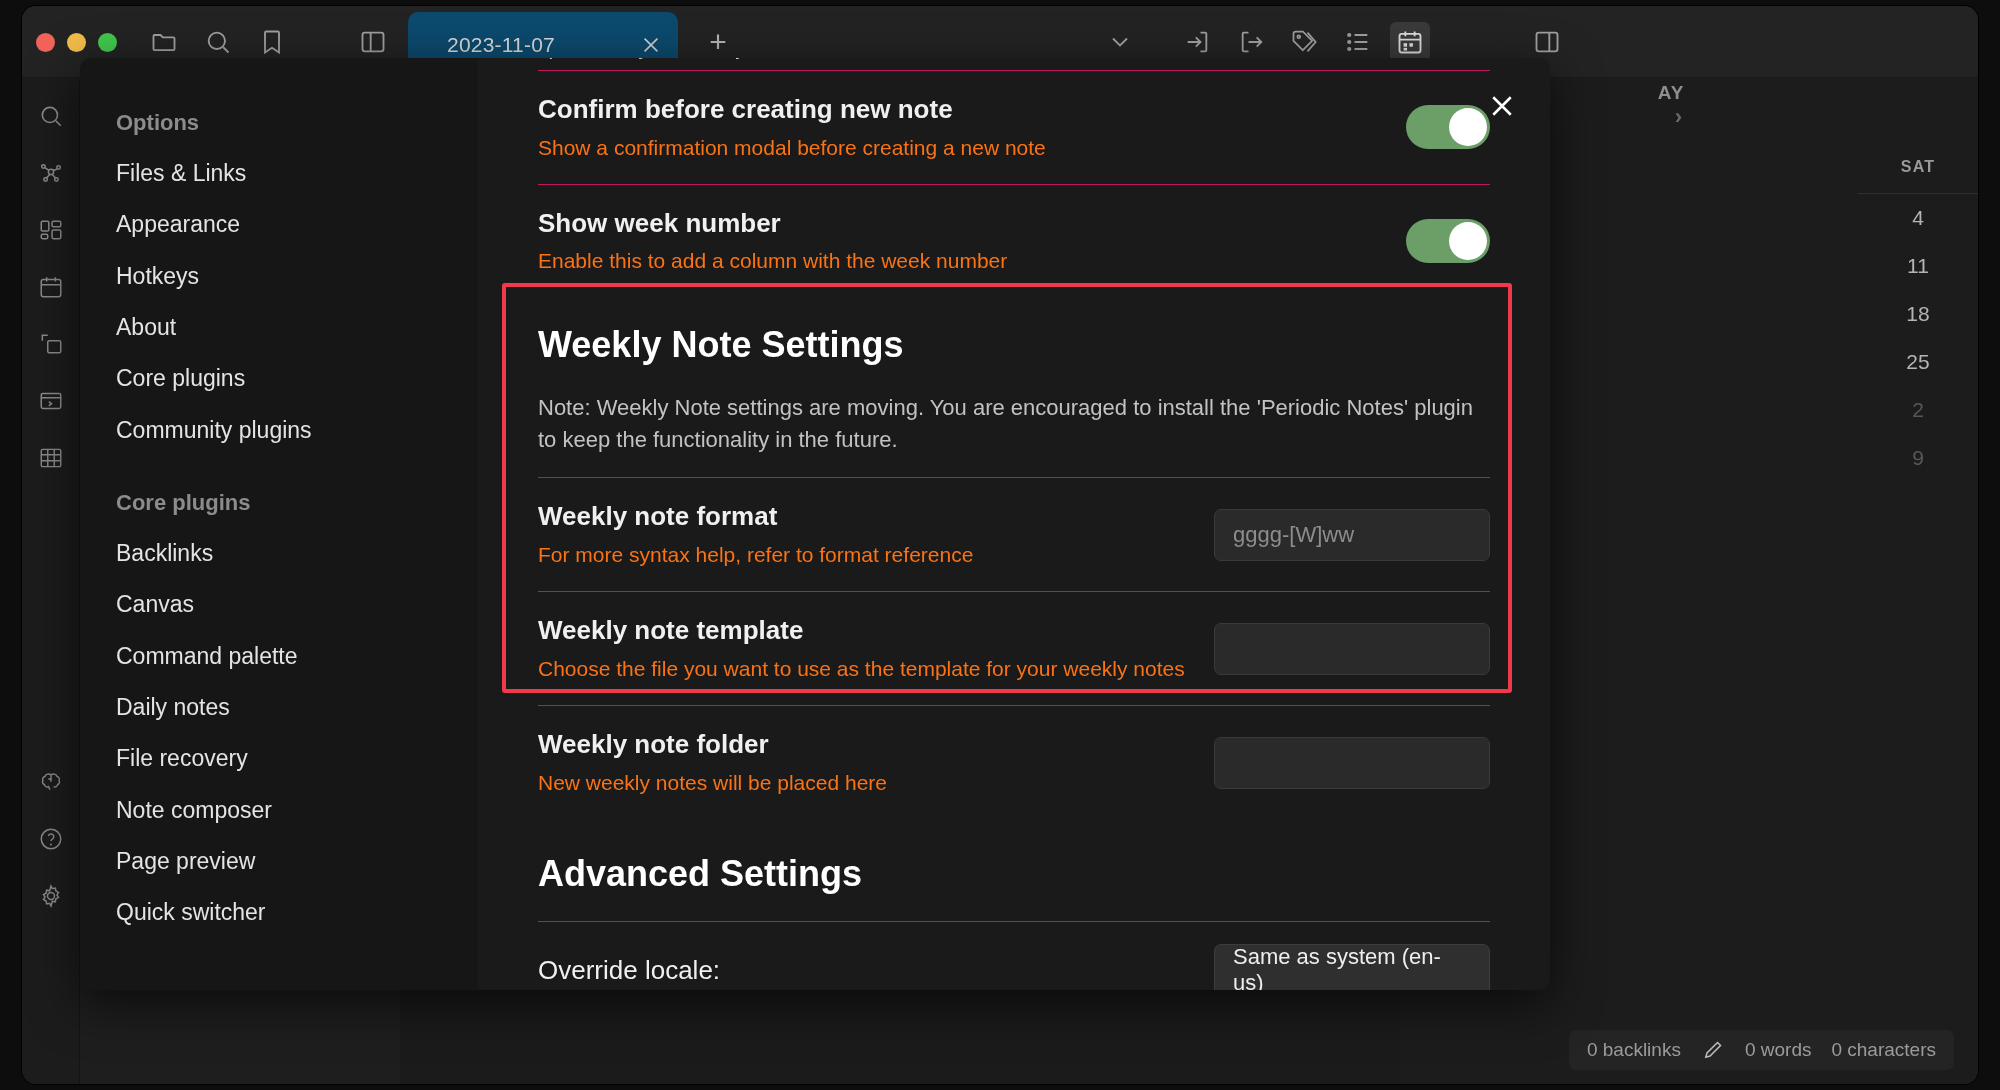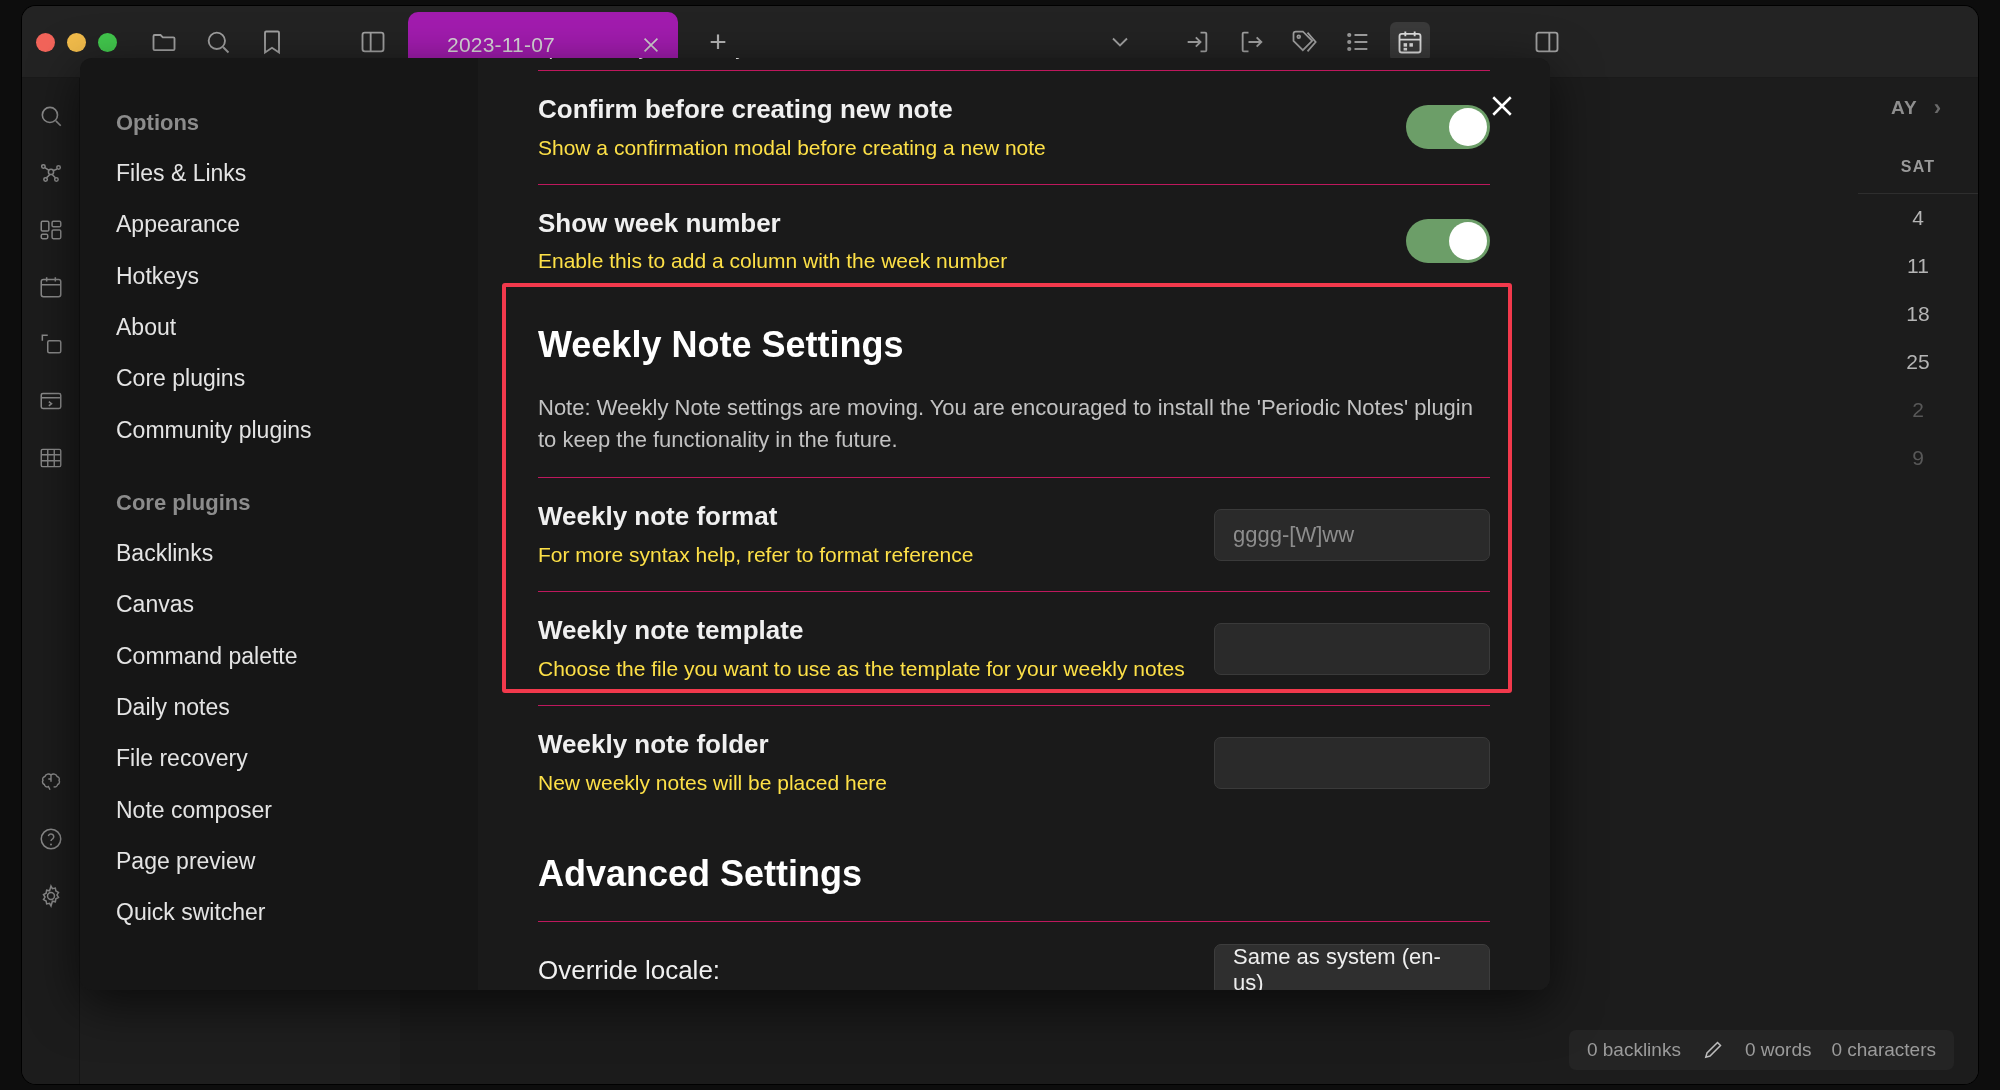--- a/index.html
+++ b/index.html
@@ -44,21 +44,21 @@
   }
   .tb-icon svg { display: block; }
   .tb-icon.active {
     background: #3a3a3a; border-radius: 6px; color: #dcdcdc;
   }
 
   
   #tab {
     position: absolute; left: 386px; top: 6px;
     width: 270px; height: 66px;
-    background: #a21caf;
+    background: #0c4a6e;
     border-radius: 10px 10px 0 0;
     display: flex; align-items: center; gap: 40px;
   }
   #tab-title {
     flex: 1; text-align: center;
     color: #d8d8d8; font-size: 21px; letter-spacing: .2px;
   }
   #tab-close {
     width: 34px; height: 34px; margin-right: 10px;
     display: flex; align-items: center; justify-content: center;
@@ -107,21 +107,21 @@
   #calendar-pane {
     position: absolute; right: 0; top: 0;
     width: 578px; height: 100%;
     background: #1c1c1c;
   }
   #cal-header {
     position: absolute; left: 0; top: 8px;
     width: 100%; height: 44px;
     display: flex; align-items: center; justify-content: flex-end;
     padding-right: 36px;
-    color: #8e8e8e; font-size: 19px; font-weight: 700; letter-spacing: 1px;
+    color: #8e8e8e; font-size: 19px; font-weight: 700; letter-spacing: 1px; flex-direction: column;
   }
   #cal-next { margin-left: 16px; color: #6a6a6a; font-size: 22px; }
   #cal-grid {
     position: absolute; right: 0; top: 62px;
     width: 120px;
   }
   .cal-dow {
     height: 54px; display: flex; align-items: center; justify-content: center;
     color: #9a9a9a; font-size: 16px; font-weight: 700; letter-spacing: 1.2px;
     border-bottom: 1px solid #2e2e2e;
@@ -180,21 +180,21 @@
     display: flex; align-items: center; justify-content: space-between;
     padding: 22px 0;
     border-top: 1px solid #be185d;
     gap: 24px;
   }
   .setting-info { flex: 1; min-width: 0; }
   .setting-name {
     color: #f0f0f0; font-size: 26px; font-weight: 700; line-height: 1.25;
   }
   .setting-desc {
-    color: #fde047; font-size: 21px; margin-top: 8px; line-height: 1.35;
+    color: #f97316; font-size: 21px; margin-top: 8px; line-height: 1.35;
   }
 
   .toggle {
     width: 84px; height: 44px; border-radius: 22px;
     background: #6c9e68; position: relative; flex: none;
   }
   .toggle .knob {
     position: absolute; right: 3px; top: 3px;
     width: 38px; height: 38px; border-radius: 50%;
     background: #ffffff;

